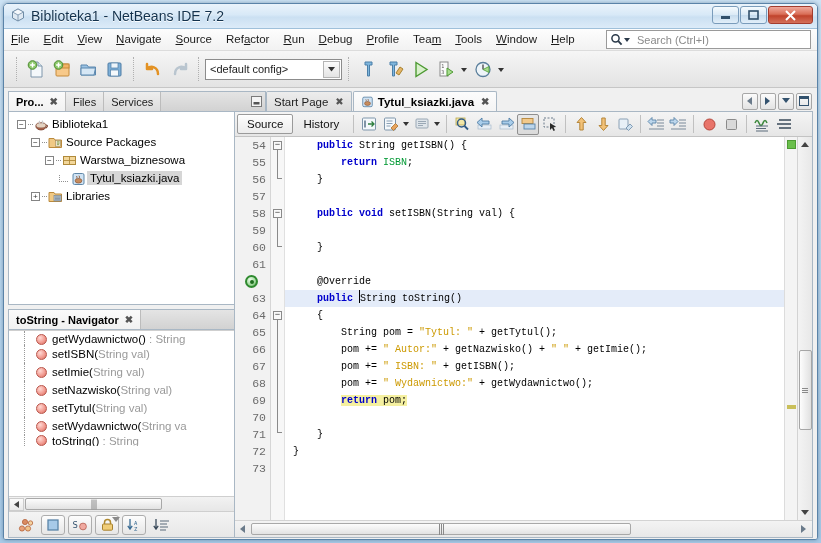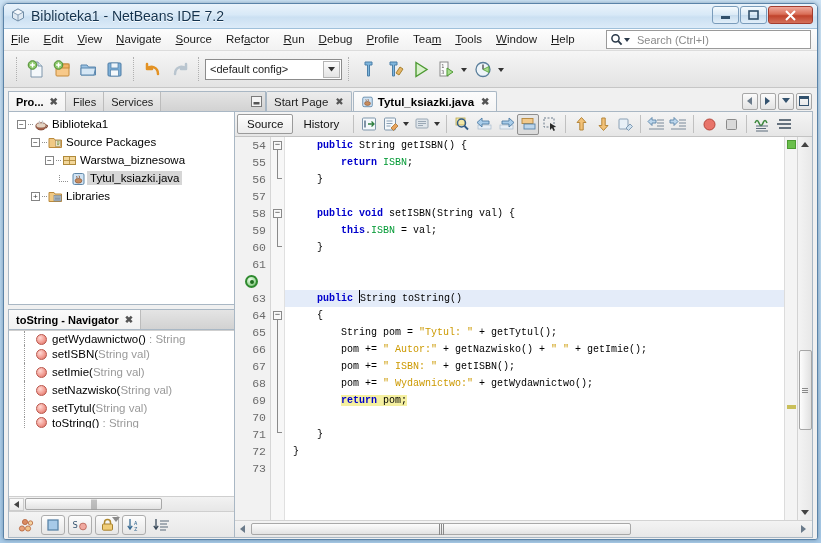--- a/index.html
+++ b/index.html
@@ -648,20 +648,25 @@
               </div>
               <div class="nrow">
                 <span class="ndots"></span>
                 <span class="mem-dot"></span>
                 <span class="ntext"><span>setNazwisko(</span><span class="dim">String val)</span></span>
               </div>
               <div class="nrow">
                 <span class="ndots"></span>
                 <span class="mem-dot"></span>
                 <span class="ntext"><span>setTytul(</span><span class="dim">String val)</span></span>
+              </div>
+              <div class="nrow">
+                <span class="ndots"></span>
+                <span class="mem-dot"></span>
+                <span class="ntext"><span>setWydawnictwo(</span><span class="dim">String va</span></span>
               </div>
               <div class="nrow" style="height:11px;overflow:hidden;align-items:flex-start;">
                 <span class="ndots" style="height:11px;"></span>
                 <span class="mem-dot"></span>
                 <span class="ntext"><span>toString()</span><span class="dim"> : String</span></span>
               </div>
             </div>
 
             <div class="nav-scroll">
               <div class="sb-arrow">
@@ -974,23 +979,23 @@
               <div class="fline" style="top:183px;height:112px;"></div>
               <div class="fend" style="top:295px;"></div>
             </div>
 
             <div class="code">
                 <div class="cline" style="top: 0px;"><span>    </span><span class="kw">public</span><span> String getISBN() {</span></div>
                 <div class="cline" style="top: 17px;"><span>        </span><span class="kw">return</span><span> </span><span class="fld">ISBN</span><span>;</span></div>
                 <div class="cline" style="top: 34px;"><span>    }</span></div>
                 <div class="cline" style="top: 51px;"></div>
                 <div class="cline" style="top: 68px;"><span>    </span><span class="kw">public</span><span> </span><span class="kw">void</span><span> setISBN(String val) {</span></div>
-                <div class="cline" style="top: 85px;"><span>        </span><span class="kw">this</span><span>.</span><span class="fld">ISBN</span><span> = val;</span></div>
                 <div class="cline" style="top: 102px;"><span>    }</span></div>
                 <div class="cline" style="top: 119px;"></div>
+                <div class="cline" style="top: 136px;"><span>    @Override</span></div>
                 <div class="cline cur" style="top: 153px;"><span>    </span><span class="kw">public</span><span> </span><span class="caret"></span><span>String toString()</span></div>
                 <div class="cline" style="top: 170px;"><span>    {</span></div>
                 <div class="cline" style="top: 187px;"><span>        String pom = </span><span class="str">"Tytul: "</span><span> + getTytul();</span></div>
                 <div class="cline" style="top: 204px;"><span>        pom += </span><span class="str">" Autor:"</span><span> + getNazwisko() + </span><span class="str">" "</span><span> + getImie();</span></div>
                 <div class="cline" style="top: 221px;"><span>        pom += </span><span class="str">" ISBN: "</span><span> + getISBN();</span></div>
                 <div class="cline" style="top: 238px;"><span>        pom += </span><span class="str">" Wydawnictwo:"</span><span> + getWydawnictwo();</span></div>
                 <div class="cline" style="top: 255px;"><span>        </span><span class="kw hl">return</span><span class="hl"> </span><span class="hl">pom;</span></div>
                 <div class="cline" style="top: 272px;"></div>
                 <div class="cline" style="top: 289px;"><span>    }</span></div>
                 <div class="cline" style="top: 306px;"><span>}</span></div>

